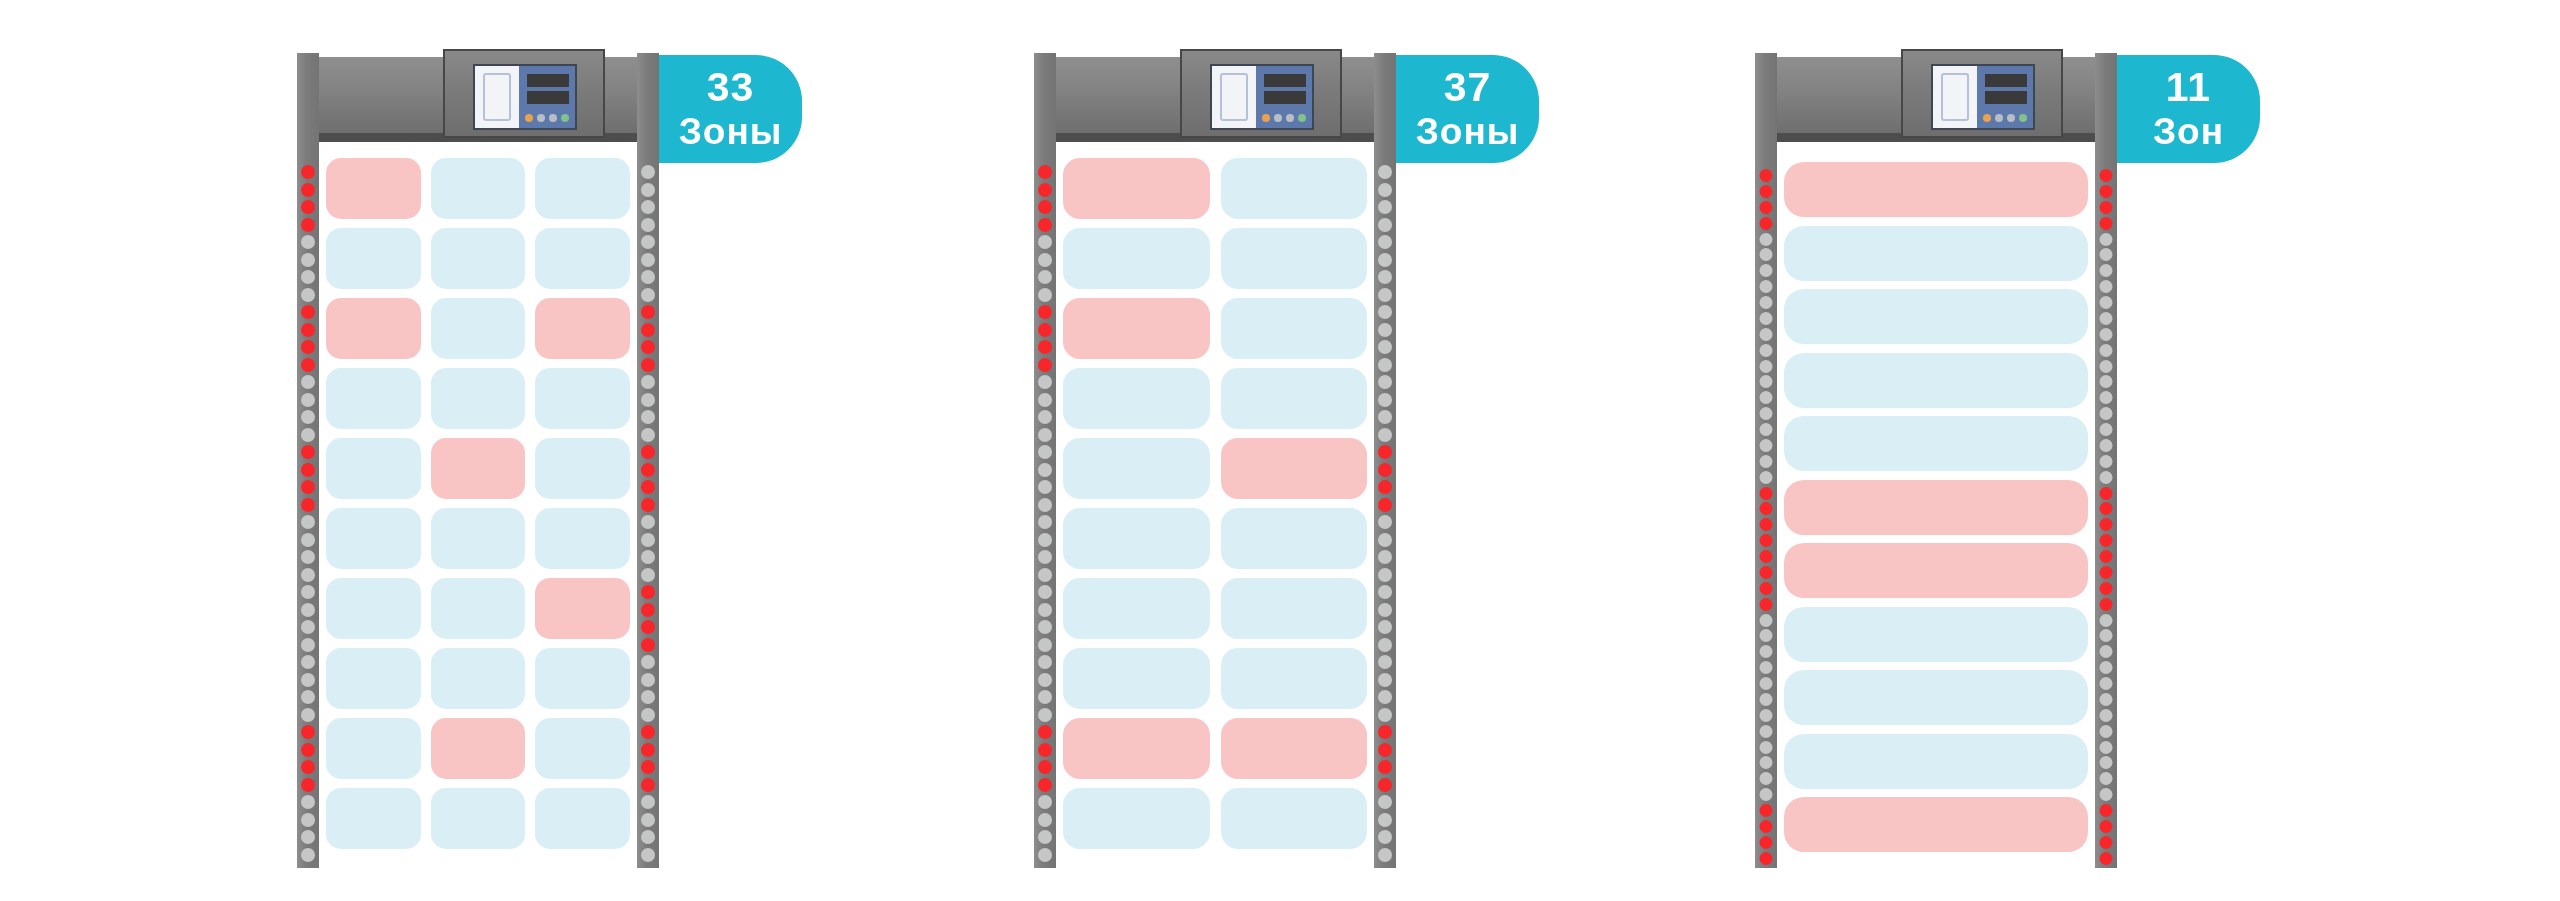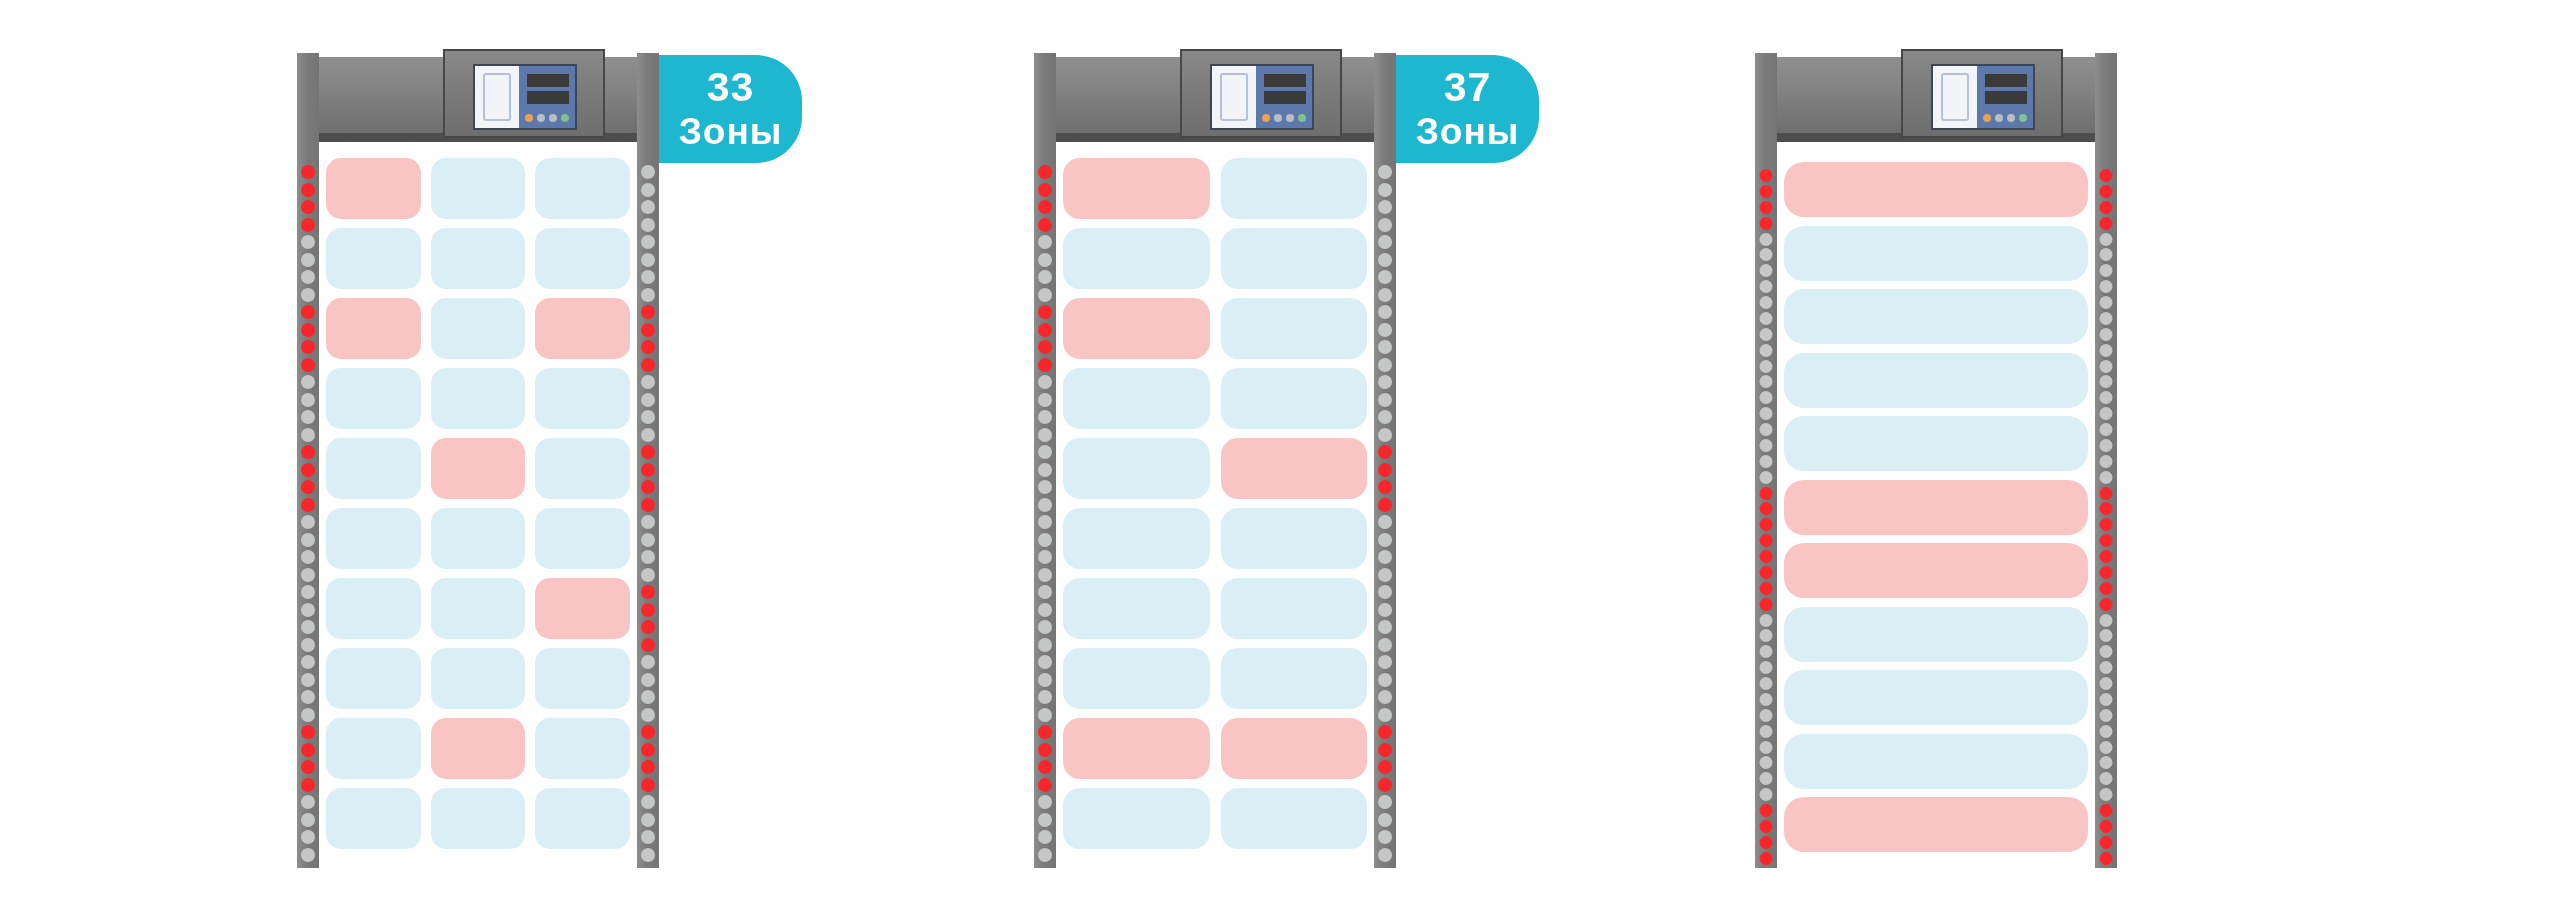--- a/index.html
+++ b/index.html
@@ -550,14 +550,18 @@
             <div class="screen s2"></div>
             <div class="panel-buttons">
               <div class="pbtn orange"></div>
               <div class="pbtn gray"></div>
               <div class="pbtn gray"></div>
               <div class="pbtn green"></div>
             </div>
           </div>
         </div>
       </div>
+      <div class="badge">
+        <div class="badge-count">11</div>
+        <div class="badge-unit">Зон</div>
+      </div>
     </div>
   </main>
 
 </body></html>

